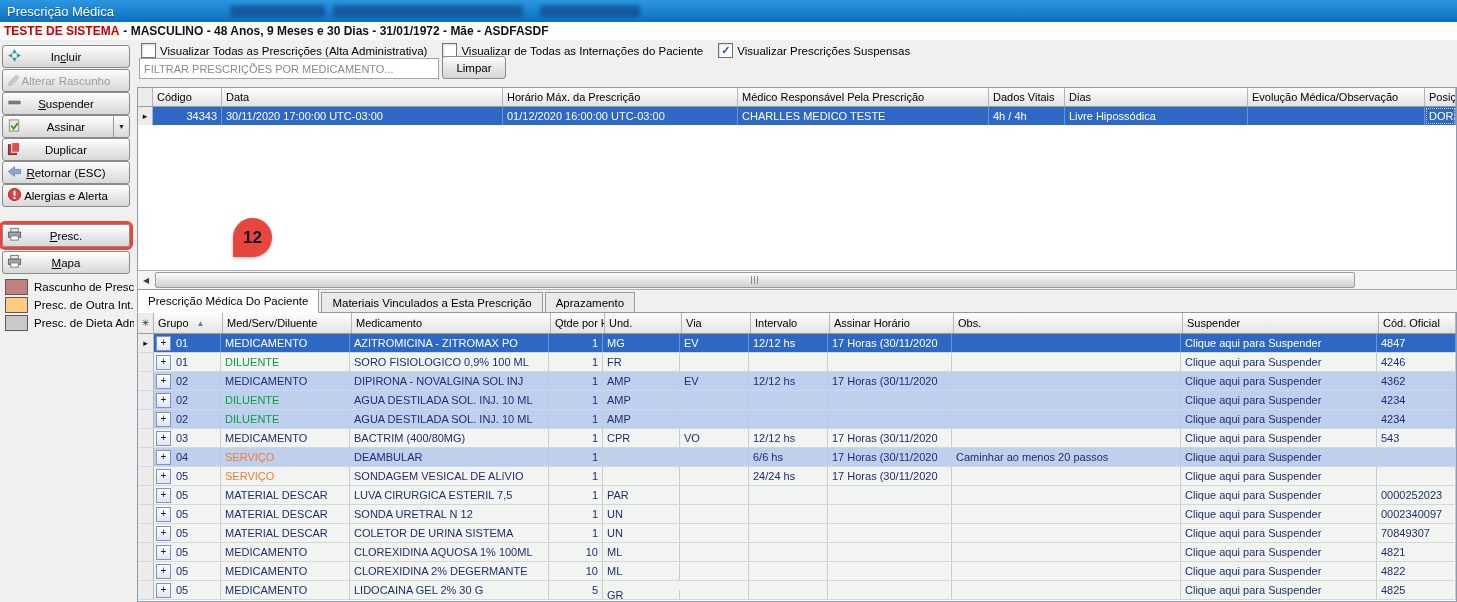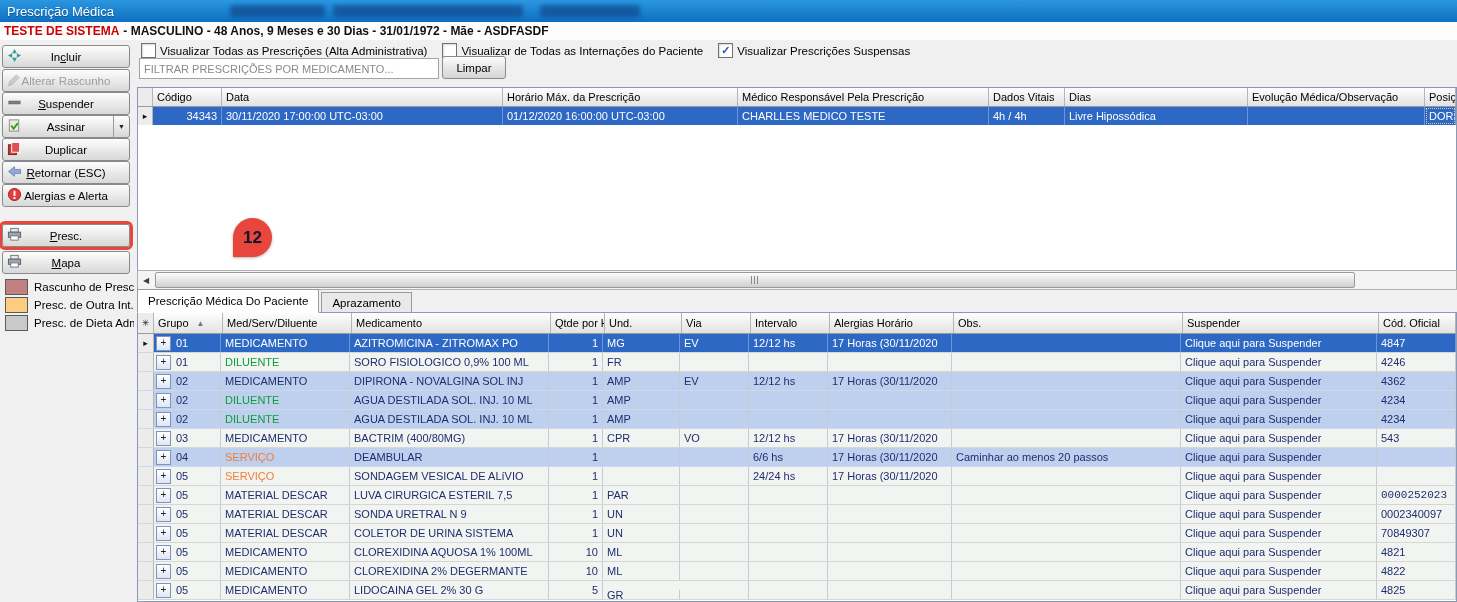--- a/index.html
+++ b/index.html
@@ -257,34 +257,35 @@
 
     <div id="hscroll">
       <div class="harrow">◀</div>
       <div class="htrack">
         <div class="hthumb"></div>
       </div>
     </div>
 
     <div id="tabs">
         <div class="tab active">Prescrição Médica Do Paciente</div>
+        <div class="tab">Materiais Vinculados a Esta Prescrição</div>
         <div class="tab">Aprazamento</div>
       </div>
 
     <div id="botgrid" class="grid">
       <div id="ig-head" class="ghead">
           <div class="ind custbtn" style="width: 15px;">✳</div>
           <div class="th" style="width: 60px;">Grupo<div class="sortarrow">▲</div></div>
           <div class="th" style="width: 120px;">Med/Serv/Diluente</div>
           <div class="th" style="width: 190px;">Medicamento</div>
           <div class="th" style="width: 45px;">Qtde por Hor</div>
           <div class="th" style="width: 68px;">Und.</div>
           <div class="th" style="width: 60px;">Via</div>
           <div class="th" style="width: 70px;">Intervalo</div>
-          <div class="th" style="width: 115px;">Alergias Horário</div>
+          <div class="th" style="width: 115px;">Assinar Horário</div>
           <div class="th" style="width: 220px;">Obs.</div>
           <div class="th" style="width: 187px;">Suspender</div>
           <div class="th" style="width: 170px; flex: 1 1 0%;">Cód. Oficial</div>
         </div>
       <div id="ig-body">
           <div class="igr selected">
             <div class="ind" style="width: 15px;">▸</div>
             <div class="ic gcell" style="width: 60px;">
               <div class="xbox">+</div>
               <div class="gtx">01</div>
@@ -427,30 +428,30 @@
             </div>
             <div class="ic" style="width: 120px; color: rgb(31, 45, 110);">MATERIAL DESCAR</div>
             <div class="ic" style="width: 190px;">LUVA CIRURGICA ESTERIL 7,5</div>
             <div class="ic r" style="width: 45px;">1</div>
             <div class="ic" style="width: 68px;">PAR</div>
             <div class="ic" style="width: 60px;"></div>
             <div class="ic" style="width: 70px;"></div>
             <div class="ic" style="width: 115px;"></div>
             <div class="ic" style="width: 220px;"></div>
             <div class="ic" style="width: 187px;">Clique aqui para Suspender</div>
-            <div class="ic" style="width: 170px; flex: 1 1 0%; font-family: Liberation Mono, monospace;">0000252023</div>
+            <div class="ic" style="width: 170px; flex: 1 1 0%;">0000252023</div>
           </div>
           <div class="igr plain">
             <div class="ind" style="width: 15px;"></div>
             <div class="ic gcell" style="width: 60px;">
               <div class="xbox">+</div>
               <div class="gtx">05</div>
             </div>
             <div class="ic" style="width: 120px; color: rgb(31, 45, 110);">MATERIAL DESCAR</div>
-            <div class="ic" style="width: 190px;">SONDA URETRAL N  9</div>
+            <div class="ic" style="width: 190px;">SONDA URETRAL N  12</div>
             <div class="ic r" style="width: 45px;">1</div>
             <div class="ic" style="width: 68px;">UN</div>
             <div class="ic" style="width: 60px;"></div>
             <div class="ic" style="width: 70px;"></div>
             <div class="ic" style="width: 115px;"></div>
             <div class="ic" style="width: 220px;"></div>
             <div class="ic" style="width: 187px;">Clique aqui para Suspender</div>
             <div class="ic" style="width: 170px; flex: 1 1 0%;">0002340097</div>
           </div>
           <div class="igr plain">

